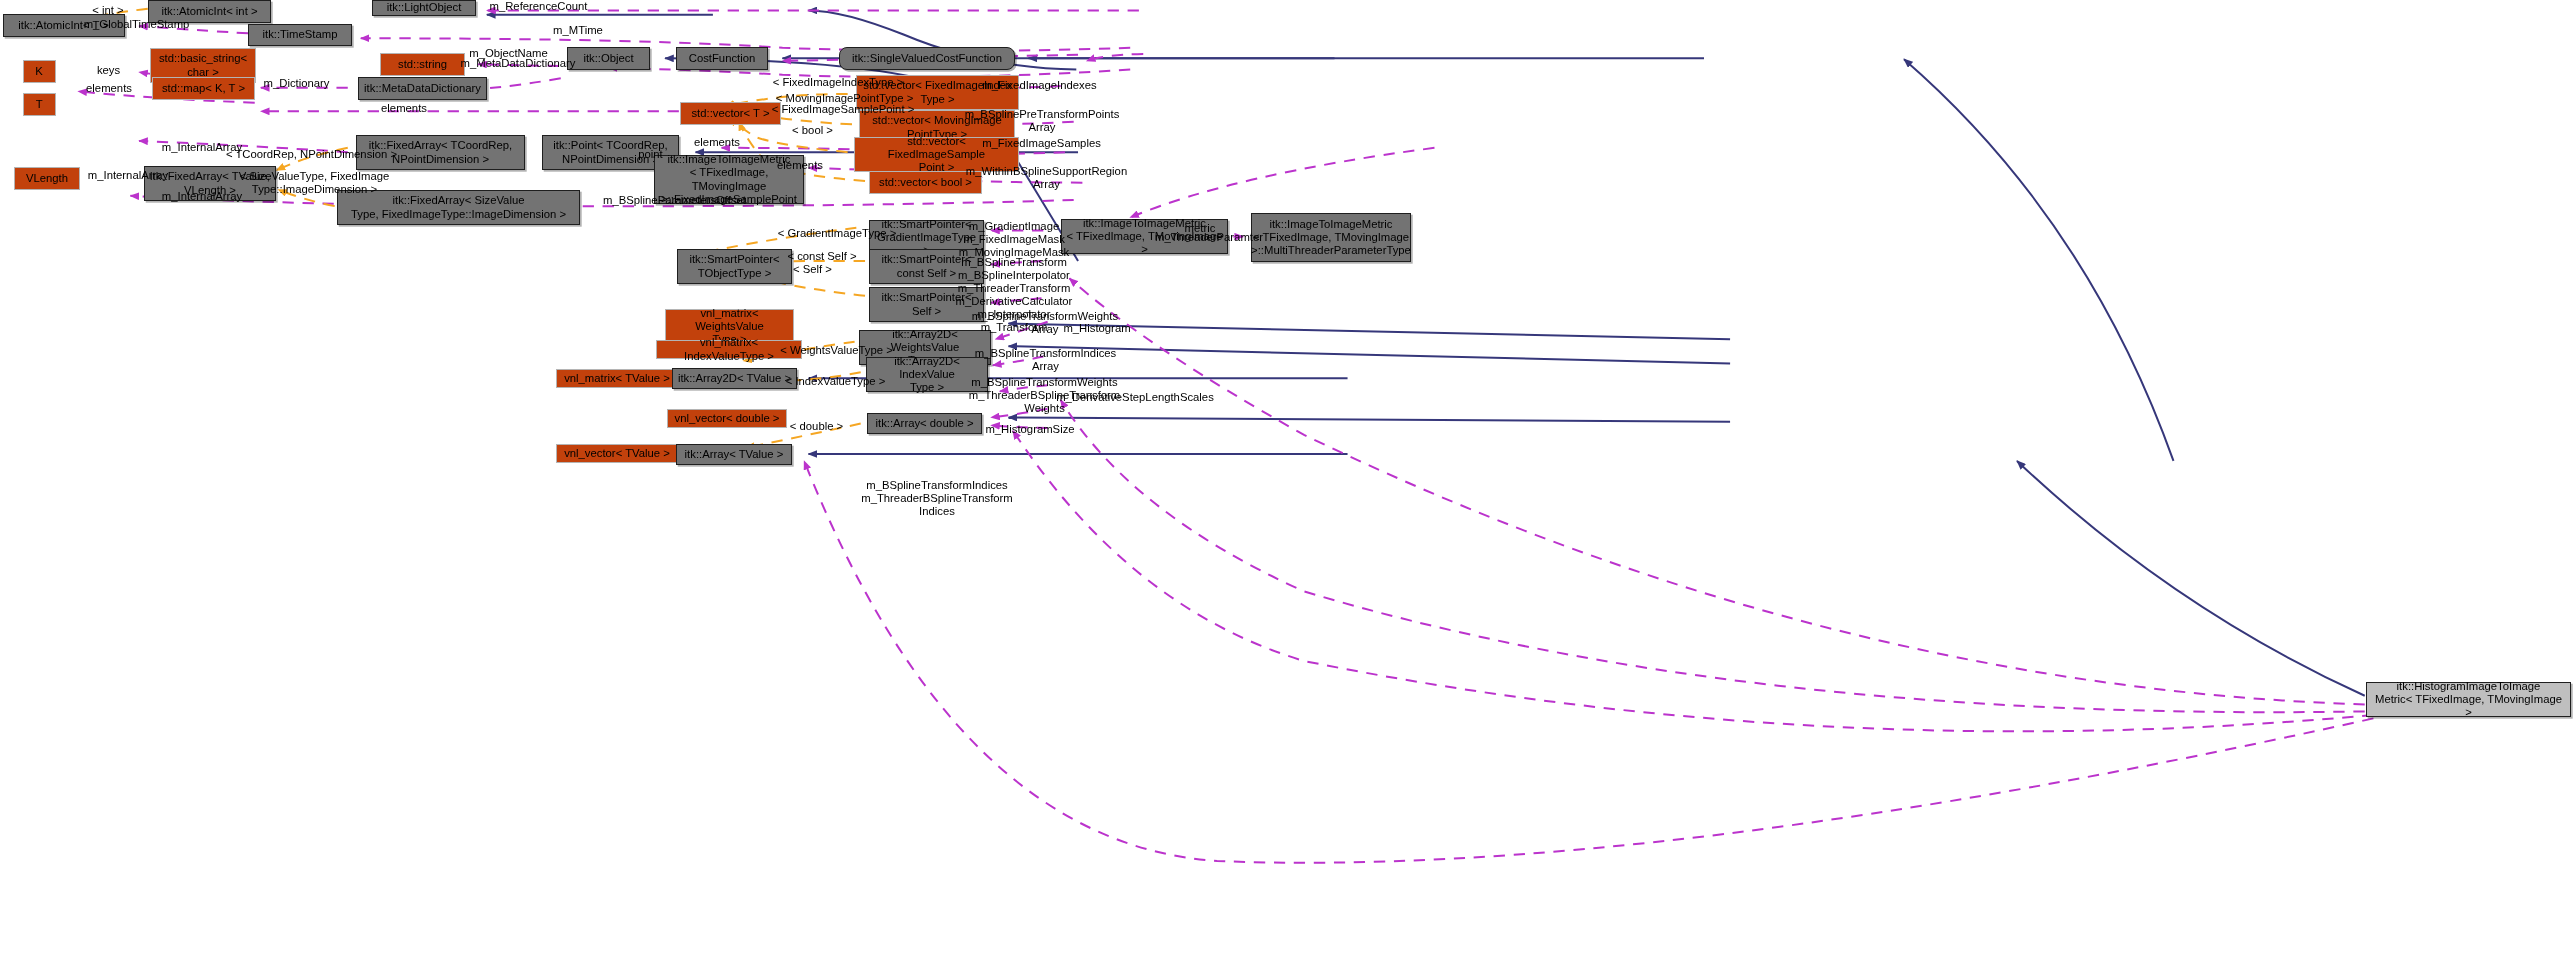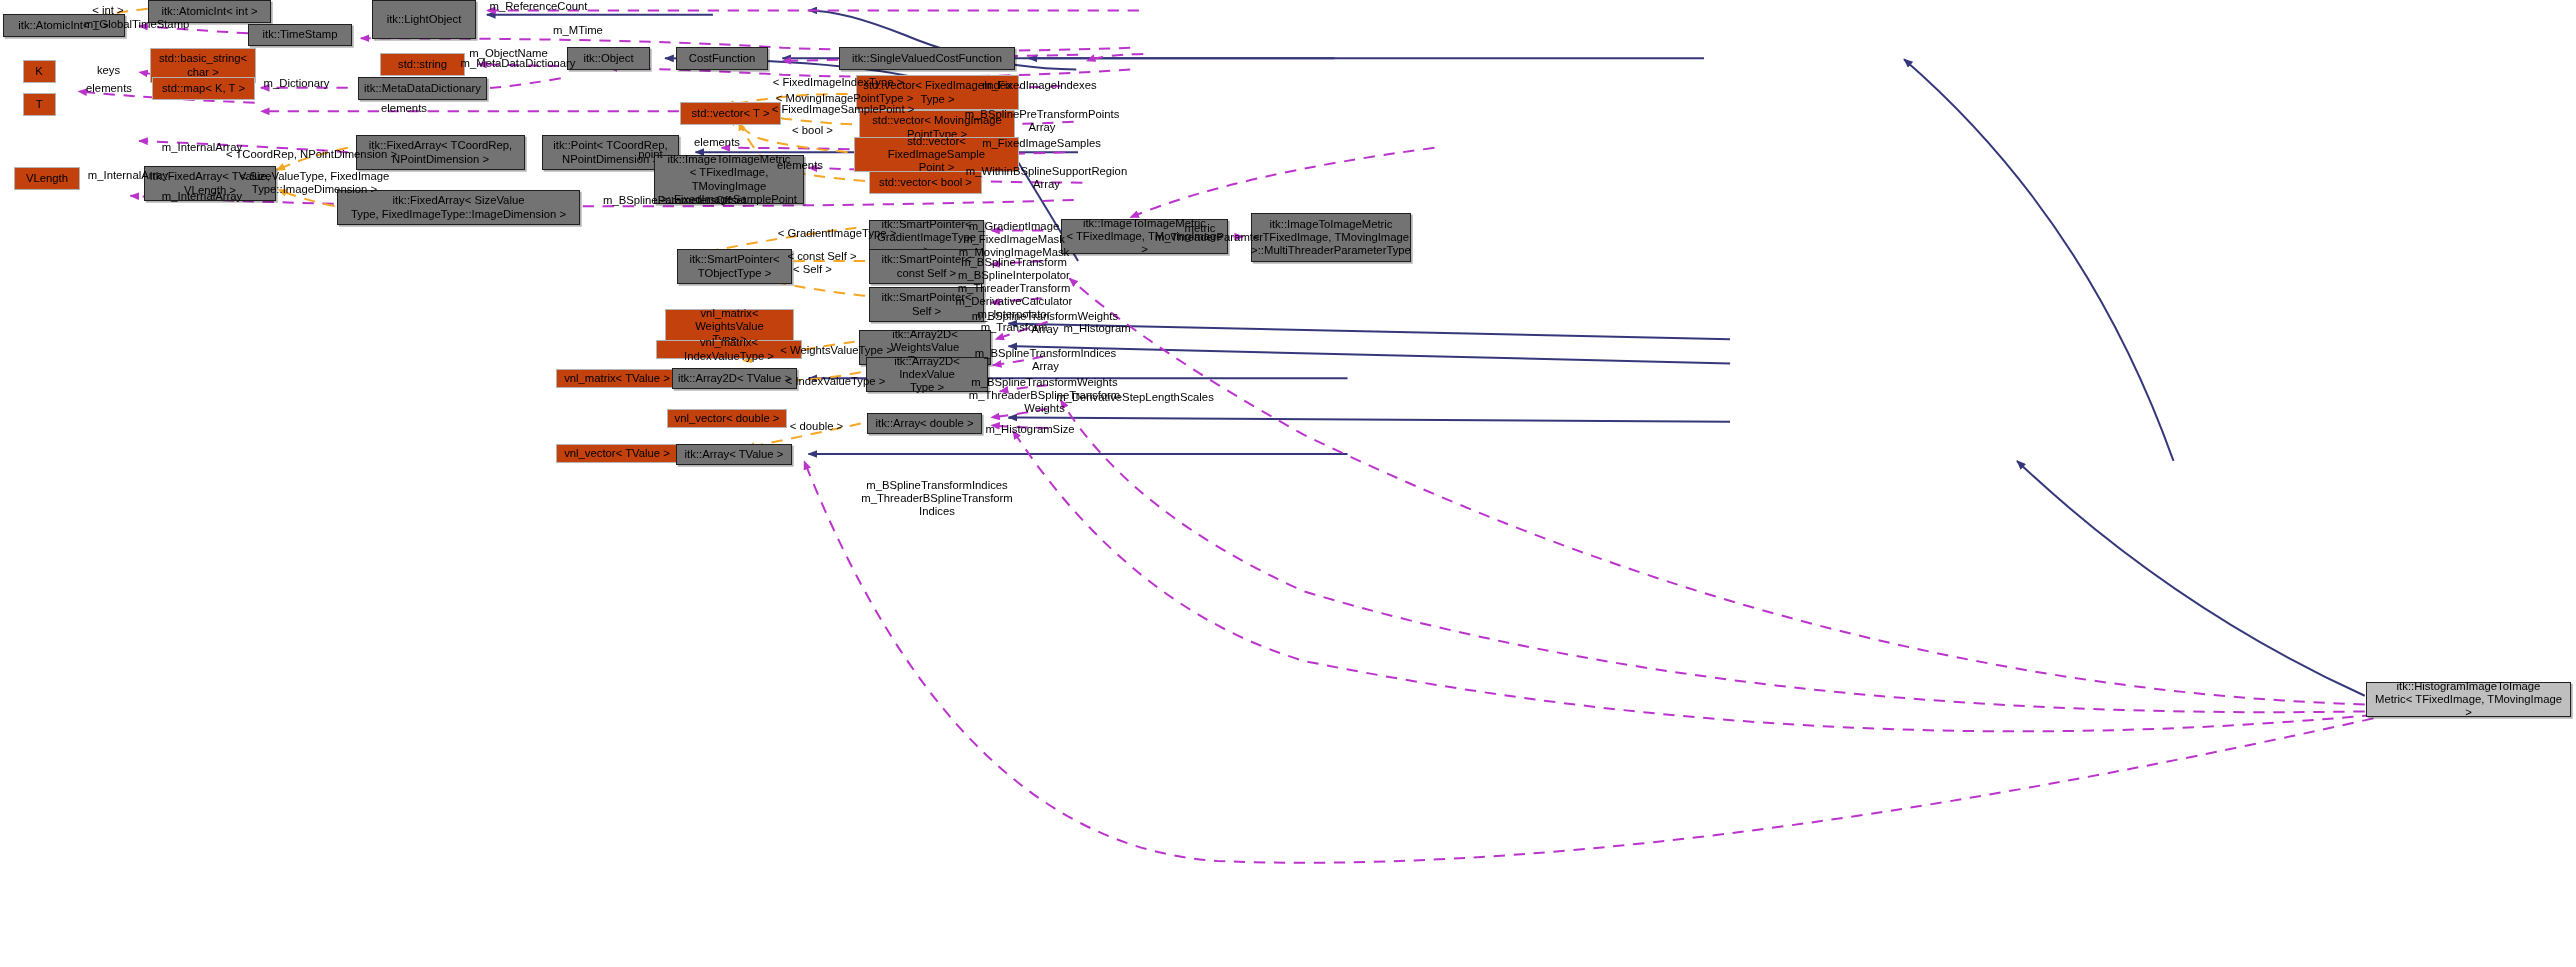--- a/index.html
+++ b/index.html
@@ -132,25 +132,25 @@
       <path d="M995,340 Q900,330 850,312"></path>
       <path d="M983,393 Q930,400 855,415"></path>
       <path d="M990,428 Q930,440 858,438"></path>
       <path d="M990,487 Q930,500 858,515"></path>
     </g>
   </svg>
 
   <div id="nodes">
       <div class="node n-strong" style="left: 2.6px; top: 14px; width: 122px; height: 22.6px; font-size: 11.3px;">itk::AtomicInt&lt; T &gt;</div>
       <div class="node n-strong" style="left: 148px; top: 0px; width: 123px; height: 22.6px; font-size: 11.3px;">itk::AtomicInt&lt; int &gt;</div>
-      <div class="node n-strong" style="left: 372px; top: 0px; width: 104px; height: 39px; font-size: 11.3px;">itk::LightObject</div>
+      <div class="node n-strong" style="left: 372px; top: 0px; width: 104px; height: 16px; font-size: 11.3px;">itk::LightObject</div>
       <div class="node n-strong" style="left: 248px; top: 23.5px; width: 104px; height: 22.6px; font-size: 11.3px;">itk::TimeStamp</div>
       <div class="node n-strong" style="left: 567px; top: 47px; width: 83px; height: 22.6px; font-size: 11.3px;">itk::Object</div>
       <div class="node n-strong" style="left: 676px; top: 47px; width: 92px; height: 22.6px; font-size: 11.3px;">CostFunction</div>
-      <div class="node n-strong" style="left: 839px; top: 47px; width: 176px; height: 22.6px; font-size: 11.3px;">itk::SingleValuedCostFunction</div>
+      <div class="node n-strong" style="left: 839px; top: 47px; width: 176px; height: 22.6px; font-size: 11.3px; border-radius: 8px;">itk::SingleValuedCostFunction</div>
       <div class="node n-light" style="left: 22.6px; top: 60px; width: 33px; height: 22.6px; font-size: 11.3px;">K</div>
       <div class="node n-light" style="left: 150px; top: 48px; width: 106px; height: 35px; font-size: 11.3px;">std::basic_string&lt;
 char &gt;</div>
       <div class="node n-light" style="left: 380px; top: 53px; width: 85px; height: 22.6px; font-size: 11.3px;">std::string</div>
       <div class="node n-light" style="left: 22.6px; top: 93px; width: 33px; height: 22.6px; font-size: 11.3px;">T</div>
       <div class="node n-light" style="left: 152px; top: 77px; width: 103px; height: 22.6px; font-size: 11.3px;">std::map&lt; K, T &gt;</div>
       <div class="node n-strong" style="left: 358px; top: 77px; width: 129px; height: 22.6px; font-size: 11.3px;">itk::MetaDataDictionary</div>
       <div class="node n-light" style="left: 856px; top: 75px; width: 163px; height: 35px; font-size: 11.3px;">std::vector&lt; FixedImageIndex
 Type &gt;</div>
       <div class="node n-light" style="left: 680px; top: 102px; width: 101px; height: 22.6px; font-size: 11.3px;">std::vector&lt; T &gt;</div>

